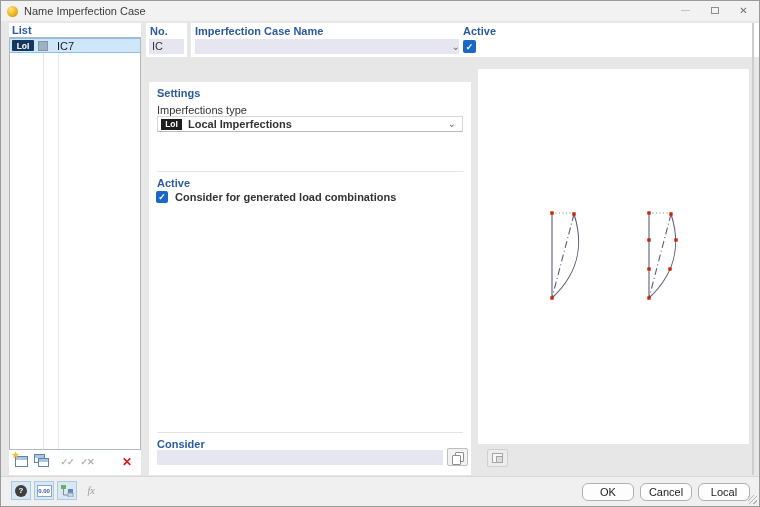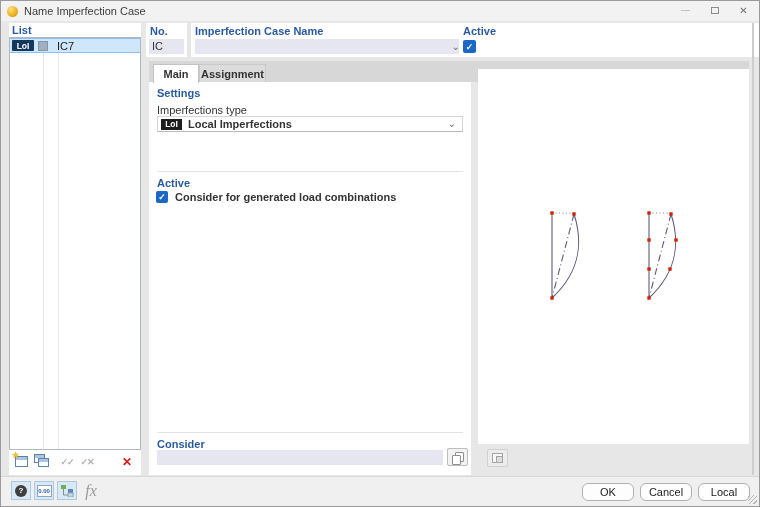--- a/index.html
+++ b/index.html
@@ -82,21 +82,21 @@
   .gfx-btn{position:absolute;left:486px;top:448px;width:21px;height:18px;background:#ececec;border:1px solid #d0d0d0;border-radius:2px;display:flex;align-items:center;justify-content:center}
   .gfx-glyph{position:relative;width:11px;height:10px}
   .gfx-glyph::before{content:"";position:absolute;left:0;top:0;width:9px;height:8px;border:1px solid #a5a5a5;background:#f7f7f7}
   .gfx-glyph::after{content:"";position:absolute;right:0;bottom:0;width:5px;height:5px;border:1px solid #a5a5a5;background:#dcdcdc}
   
   .footer{position:absolute;left:0;right:0;bottom:0;height:30px;background:#f0f0f0;border-top:1px solid #d8d8d8}
   .fbtn{position:absolute;top:4px;width:20px;height:19px;display:flex;align-items:center;justify-content:center}
   .fbtn.blue{background:#d9e8f5;border:1px solid #abc9e1}
   .help-circ{width:12px;height:12px;border-radius:50%;background:#3f3f3f;color:#fff;font-size:8px;font-weight:bold;display:flex;align-items:center;justify-content:center}
   .units-box{width:15px;height:12px;background:#fff;border:1px solid #8aa6c0;color:#2a5a9f;font-size:6px;font-weight:bold;display:flex;align-items:center;justify-content:center}
-  .fx{font-family:"Liberation Serif",serif;font-style:italic;color:#9a9a9a;font-size:16px}
+  .fx{font-family:"Liberation Serif",serif;font-style:italic;color:#9a9a9a;font-size:10px}
   .btn{position:absolute;top:6px;width:52px;height:18px;background:#fdfdfd;border:1px solid #b0b0b0;border-radius:6px;
        font:11px "Liberation Sans",sans-serif;color:#222;text-align:center;line-height:16px;cursor:default}
   .btn-ok{right:125px}.btn-cancel{right:67px}.btn-apply{right:9px}
   .grip{position:absolute;right:2px;bottom:2px;width:9px;height:9px;
         background:repeating-linear-gradient(-45deg,transparent 0 2px,#b5b5b5 2px 3px)}
 </style>
 </head>
 <body>
 
 <div class="win">
@@ -163,24 +163,20 @@
     </div>
   </div>
 
   <div class="panel" id="activePanel">
     <div class="fld-label sechead">Active</div>
     <span class="cb">
         <span>✓</span>
       </span>
   </div>
 
-  <div class="tabstrip">
-    <div class="tab tab-active">Main</div>
-    <div class="tab tab-inactive">Assignment</div>
-  </div>
 
   <div class="panel" id="mainPanel">
     <div class="set-head sechead">Settings</div>
     <div class="imp-label">Imperfections type</div>
     <div class="imp-combo">
       <span class="imp-badge">LoI</span>
       <span class="imp-value">Local Imperfections</span>
       <span class="chev">⌄</span>
     </div>
     <div class="div1"></div>

